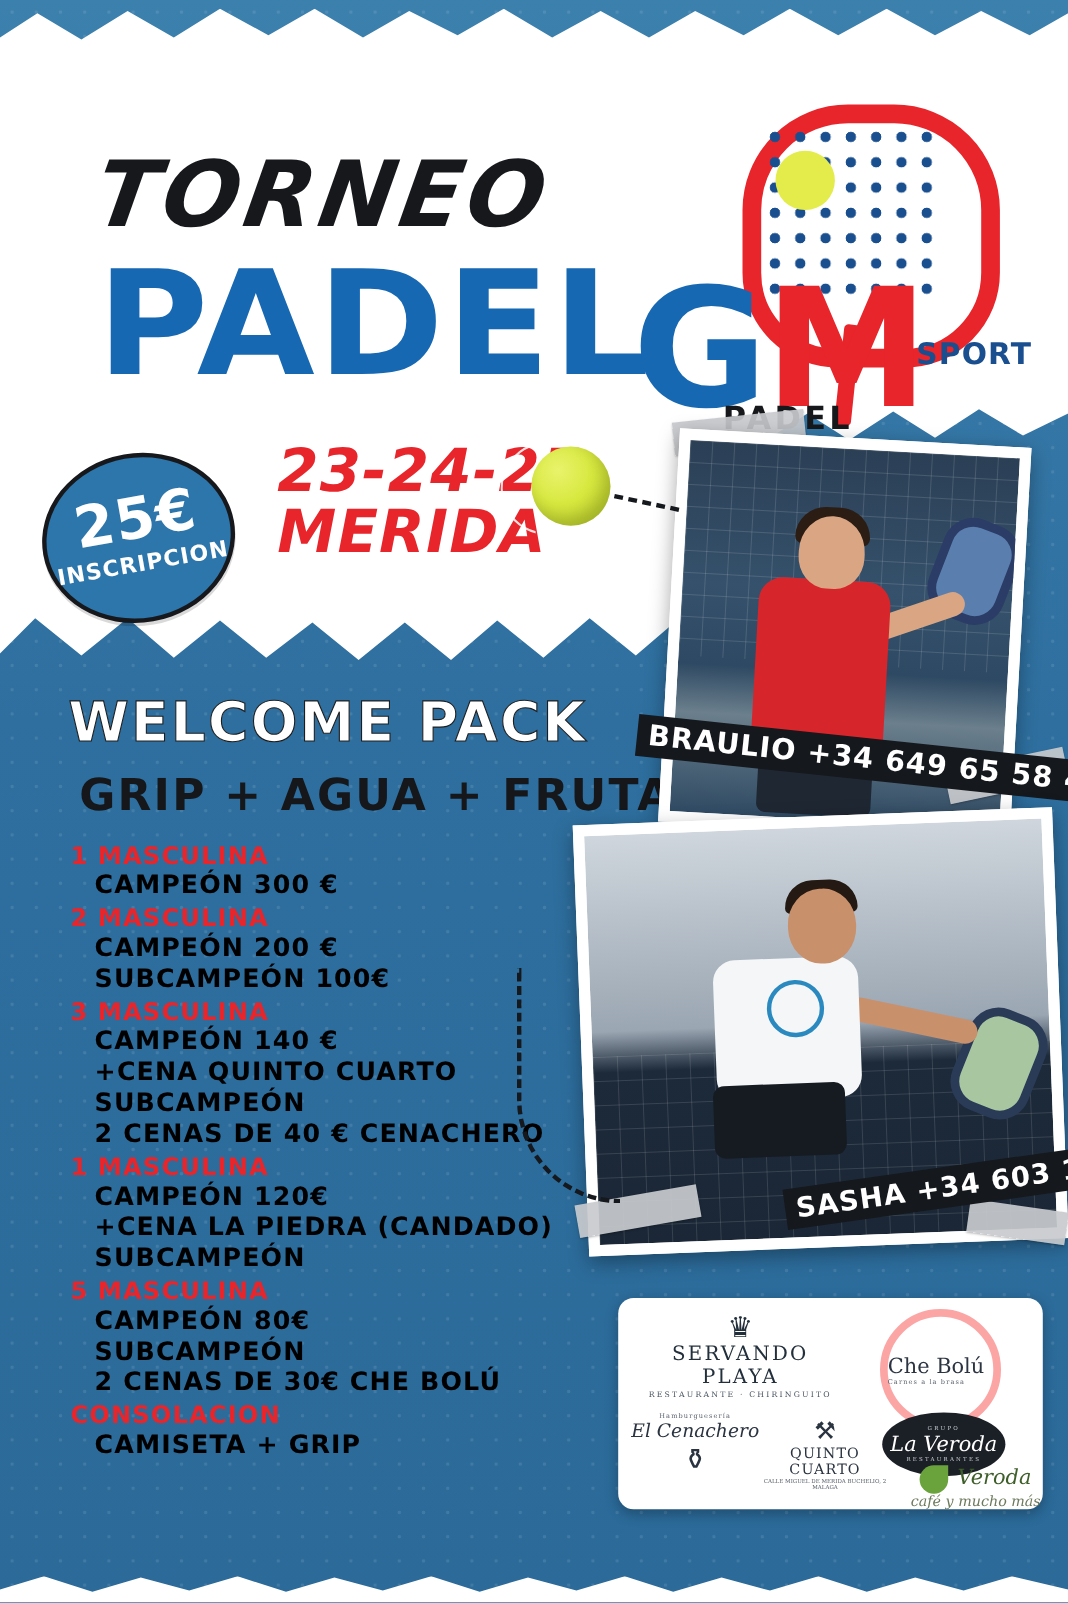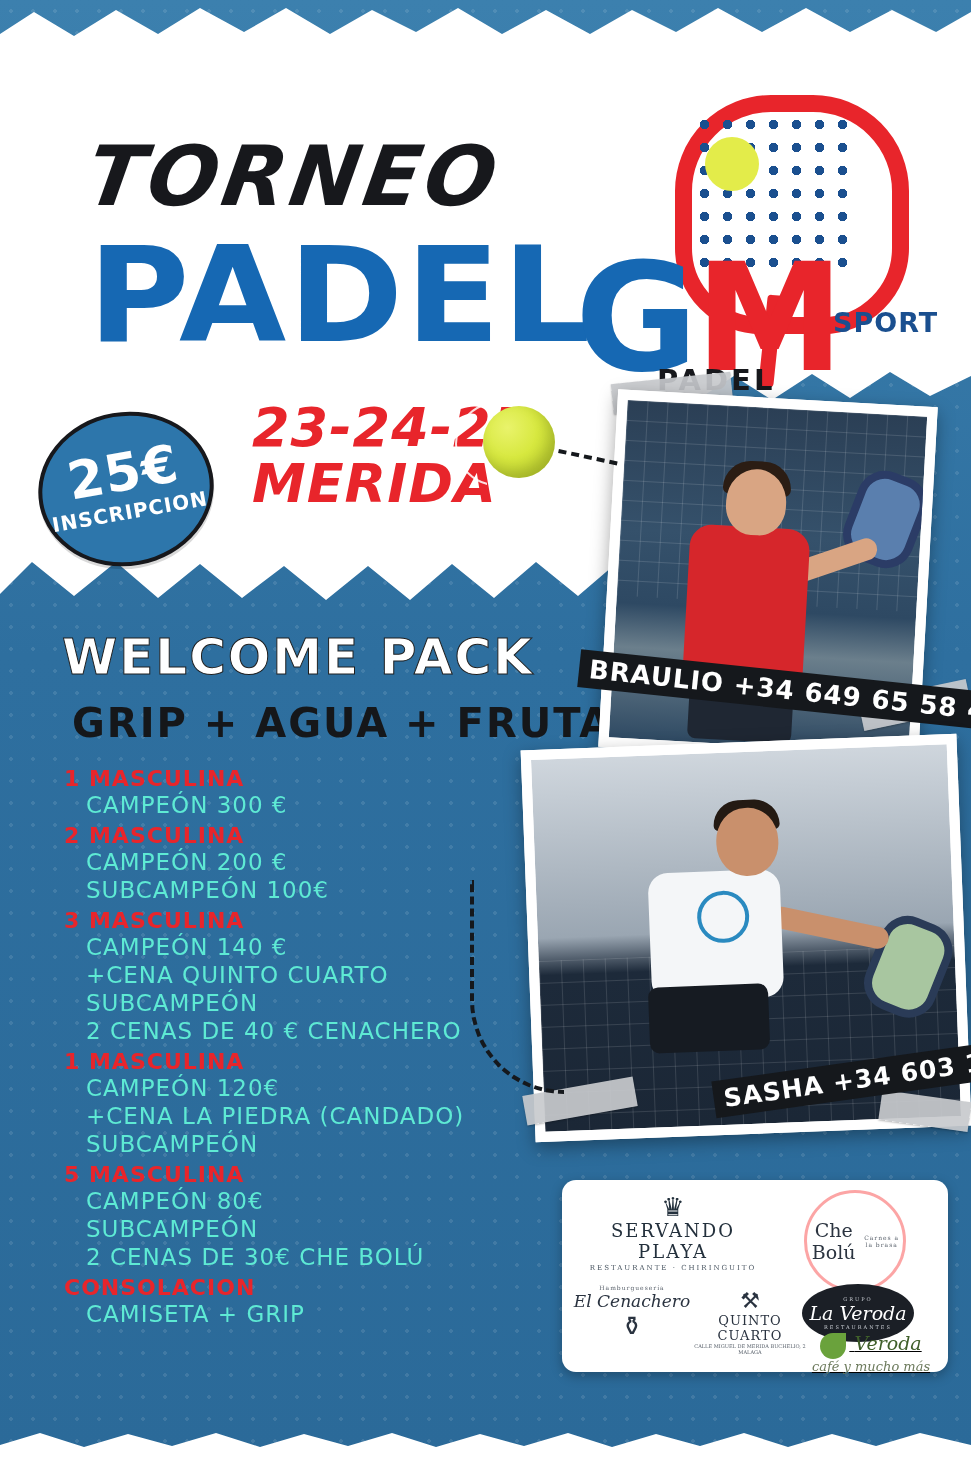--- a/index.html
+++ b/index.html
@@ -139,21 +139,21 @@
     font-family:"DejaVu Sans", sans-serif;
   }
 
   
   .prizes{position:absolute;left:64px;top:762px;width:560px;}
   .cat{
     color:#e8252b;font-weight:bold;font-size:22px;letter-spacing:1px;margin-top:4px;
     font-family:"DejaVu Sans", sans-serif;
   }
   .line{
-    color:#5eead4;font-weight:normal;font-size:23px;letter-spacing:1px;margin-left:22px;
+    color:#000000;font-weight:bold;font-size:23px;letter-spacing:1px;margin-left:22px;
     line-height:28px;font-family:"DejaVu Sans", sans-serif;
   }
 
   
   .photo{
     position:absolute;background:#fff;box-shadow:0 6px 18px rgba(0,0,0,.35);
     border:10px solid #fff;overflow:visible;
   }
   .photo .img{width:100%;height:100%;overflow:hidden;position:relative;}
   .photo1{left:608px;top:398px;width:300px;height:338px;transform:rotate(3.2deg);}
@@ -259,40 +259,40 @@
     position:absolute;left:562px;top:1180px;width:386px;height:192px;
     background:#fff;border-radius:14px;box-shadow:0 4px 12px rgba(0,0,0,.28);
   }
   .sp{position:absolute;text-align:center;font-family:"DejaVu Serif", serif;}
   .sp-servando{left:26px;top:14px;width:170px;}
   .sp-servando .nm{font-size:18px;color:#23303c;letter-spacing:2px;}
   .sp-servando .sub{font-size:7px;color:#4a5662;letter-spacing:2px;margin-top:2px;}
   .sp-servando .glyph{font-size:26px;color:#23303c;line-height:26px;}
   .sp-bolu{left:218px;top:10px;width:150px;}
   .sp-bolu .ring{
-    width:96px;height:96px;border:3px solid #fca5a5;border-radius:50%;margin:0 auto;
-    display:flex;align-items:center;justify-content:center;
+    width:96px;height:96px;border:7px solid #fca5a5;border-radius:50%;margin:0 auto;
+    display:flex;align-items:flex-start;justify-content:center;flex-direction:column;
   }
   .sp-bolu .nm{font-size:19px;color:#2b3440;font-family:"DejaVu Serif", serif;}
   .sp-bolu .sub{font-size:6px;color:#5a626c;letter-spacing:1px;}
   .sp-cen{left:10px;top:104px;width:120px;}
   .sp-cen .nm{font-size:17px;color:#2a3340;font-style:italic;}
   .sp-cen .sub{font-size:6px;color:#5a626c;letter-spacing:1px;}
   .sp-cen .glyph{font-size:26px;color:#2a3340;}
   .sp-qq{left:128px;top:108px;width:120px;}
   .sp-qq .nm{font-size:13px;color:#2a3340;letter-spacing:1px;}
   .sp-qq .glyph{font-size:22px;color:#2a3340;}
   .sp-qq .sub{font-size:5px;color:#5a626c;}
   .sp-piedra{
     left:240px;top:104px;width:112px;height:58px;background:#1b1f26;border-radius:50%;
     display:flex;align-items:center;justify-content:center;
   }
   .sp-piedra .nm{color:#fff;font-size:19px;font-family:"DejaVu Serif", serif;font-style:italic;}
   .sp-piedra .tiny{color:#c8ccd2;font-size:5px;letter-spacing:2px;display:block;text-align:center;}
-  .sp-veroda{left:244px;top:152px;width:130px;text-decoration:underline;}
+  .sp-veroda{left:260px;top:152px;width:130px;}
   .sp-veroda .nm{font-size:19px;color:#3f5f2a;font-style:italic;}
   .sp-veroda .sub{font-size:13px;color:#6c7a5c;font-style:italic;}
   .sp-veroda .leaf{
     width:26px;height:26px;border-radius:50% 0 50% 50%;background:#6aa23c;display:inline-block;
     vertical-align:middle;margin-right:3px;
   }
 
   
   .bottom-white{
     position:absolute;left:0;bottom:0;width:971px;height:26px;background:#fff;

